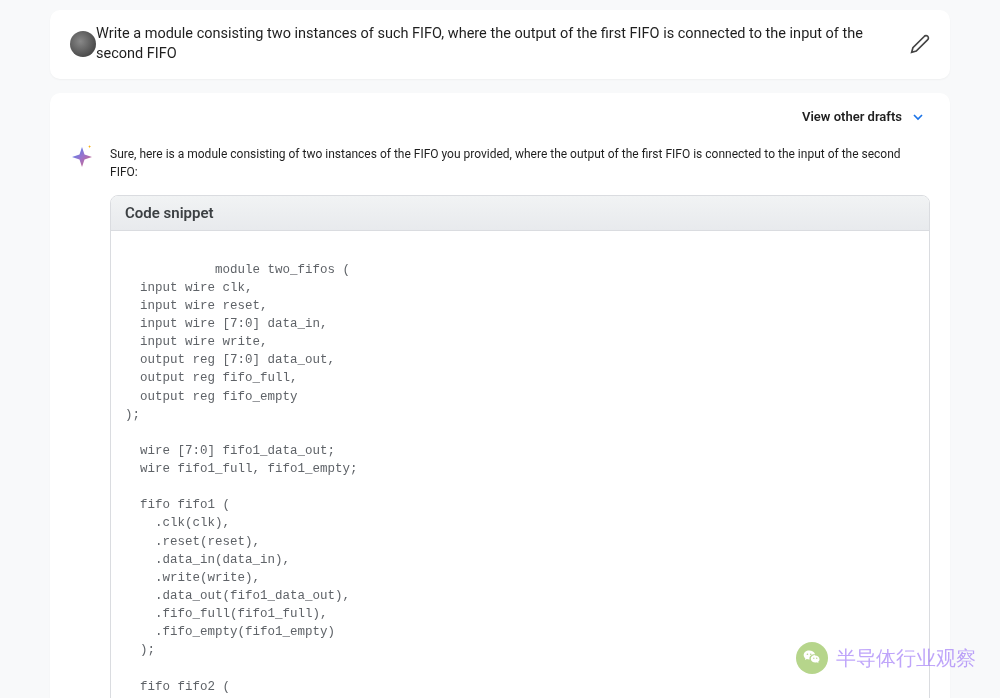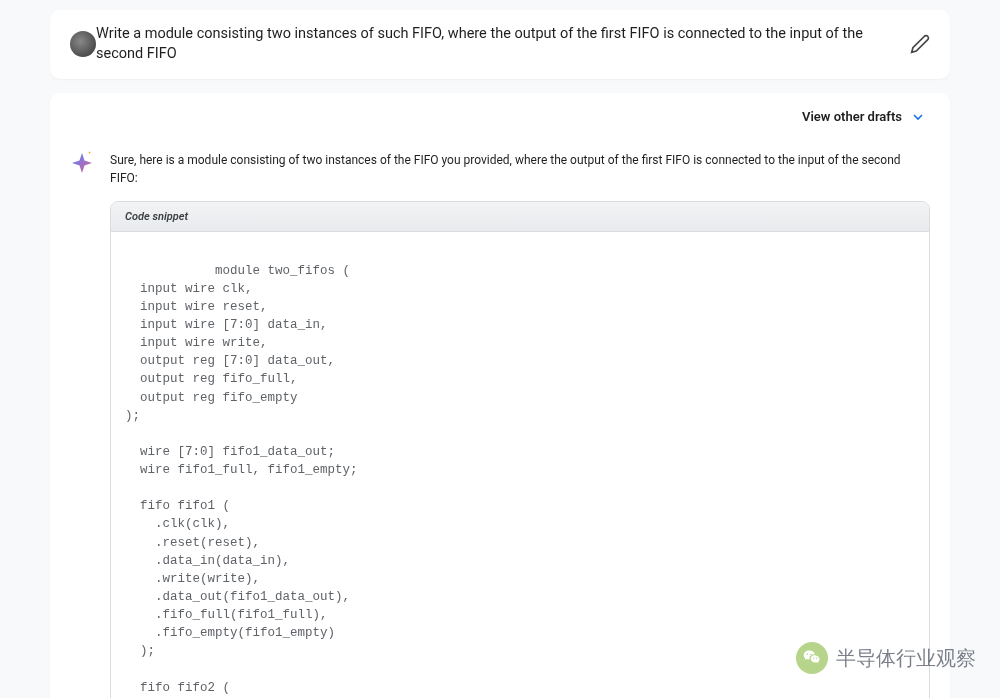--- a/index.html
+++ b/index.html
@@ -50,21 +50,21 @@
       background: #fff;
       border-radius: 10px;
       padding: 16px 20px 16px 20px;
       box-shadow: 0 1px 2px rgba(0,0,0,0.04);
     }
     .view-drafts-row {
       display: flex;
       justify-content: flex-end;
       align-items: center;
       gap: 8px;
-      margin-bottom: 26px;
+      margin-bottom: 20px;
       padding-right: 4px;
     }
     .view-drafts-label {
       font-size: 13px;
       font-weight: 600;
       color: #1f1f1f;
     }
     .chevron-icon {
       width: 16px;
       height: 16px;
@@ -92,44 +92,43 @@
     .code-block {
       border: 1px solid #dadce0;
       border-radius: 8px;
       overflow: hidden;
       background: #fff;
     }
     .code-header {
       background: linear-gradient(#f1f3f4, #e8eaed);
       border-bottom: 1px solid #dadce0;
       padding: 8px 14px;
-      font-size: 11px;
+      font-size: 15px;
       font-weight: 600;
       color: #3c4043;
-      font-style: italic;
     }
     .code-body {
       padding: 12px 14px 8px 14px;
       font-family: "Courier New", Consolas, monospace;
       font-size: 12.5px;
       line-height: 1.45;
       color: #5f6368;
       white-space: pre;
       position: relative;
     }
     .watermark {
       position: absolute;
       right: 24px;
       bottom: 24px;
       display: flex;
       align-items: center;
       gap: 8px;
       opacity: 0.55;
       font-size: 20px;
-      color: #0f172a;
+      color: #8b5cf6;
       font-weight: 500;
     }
     .wechat-icon {
       width: 32px;
       height: 32px;
       border-radius: 50%;
       background: #7bb32e;
       display: flex;
       align-items: center;
       justify-content: center;

